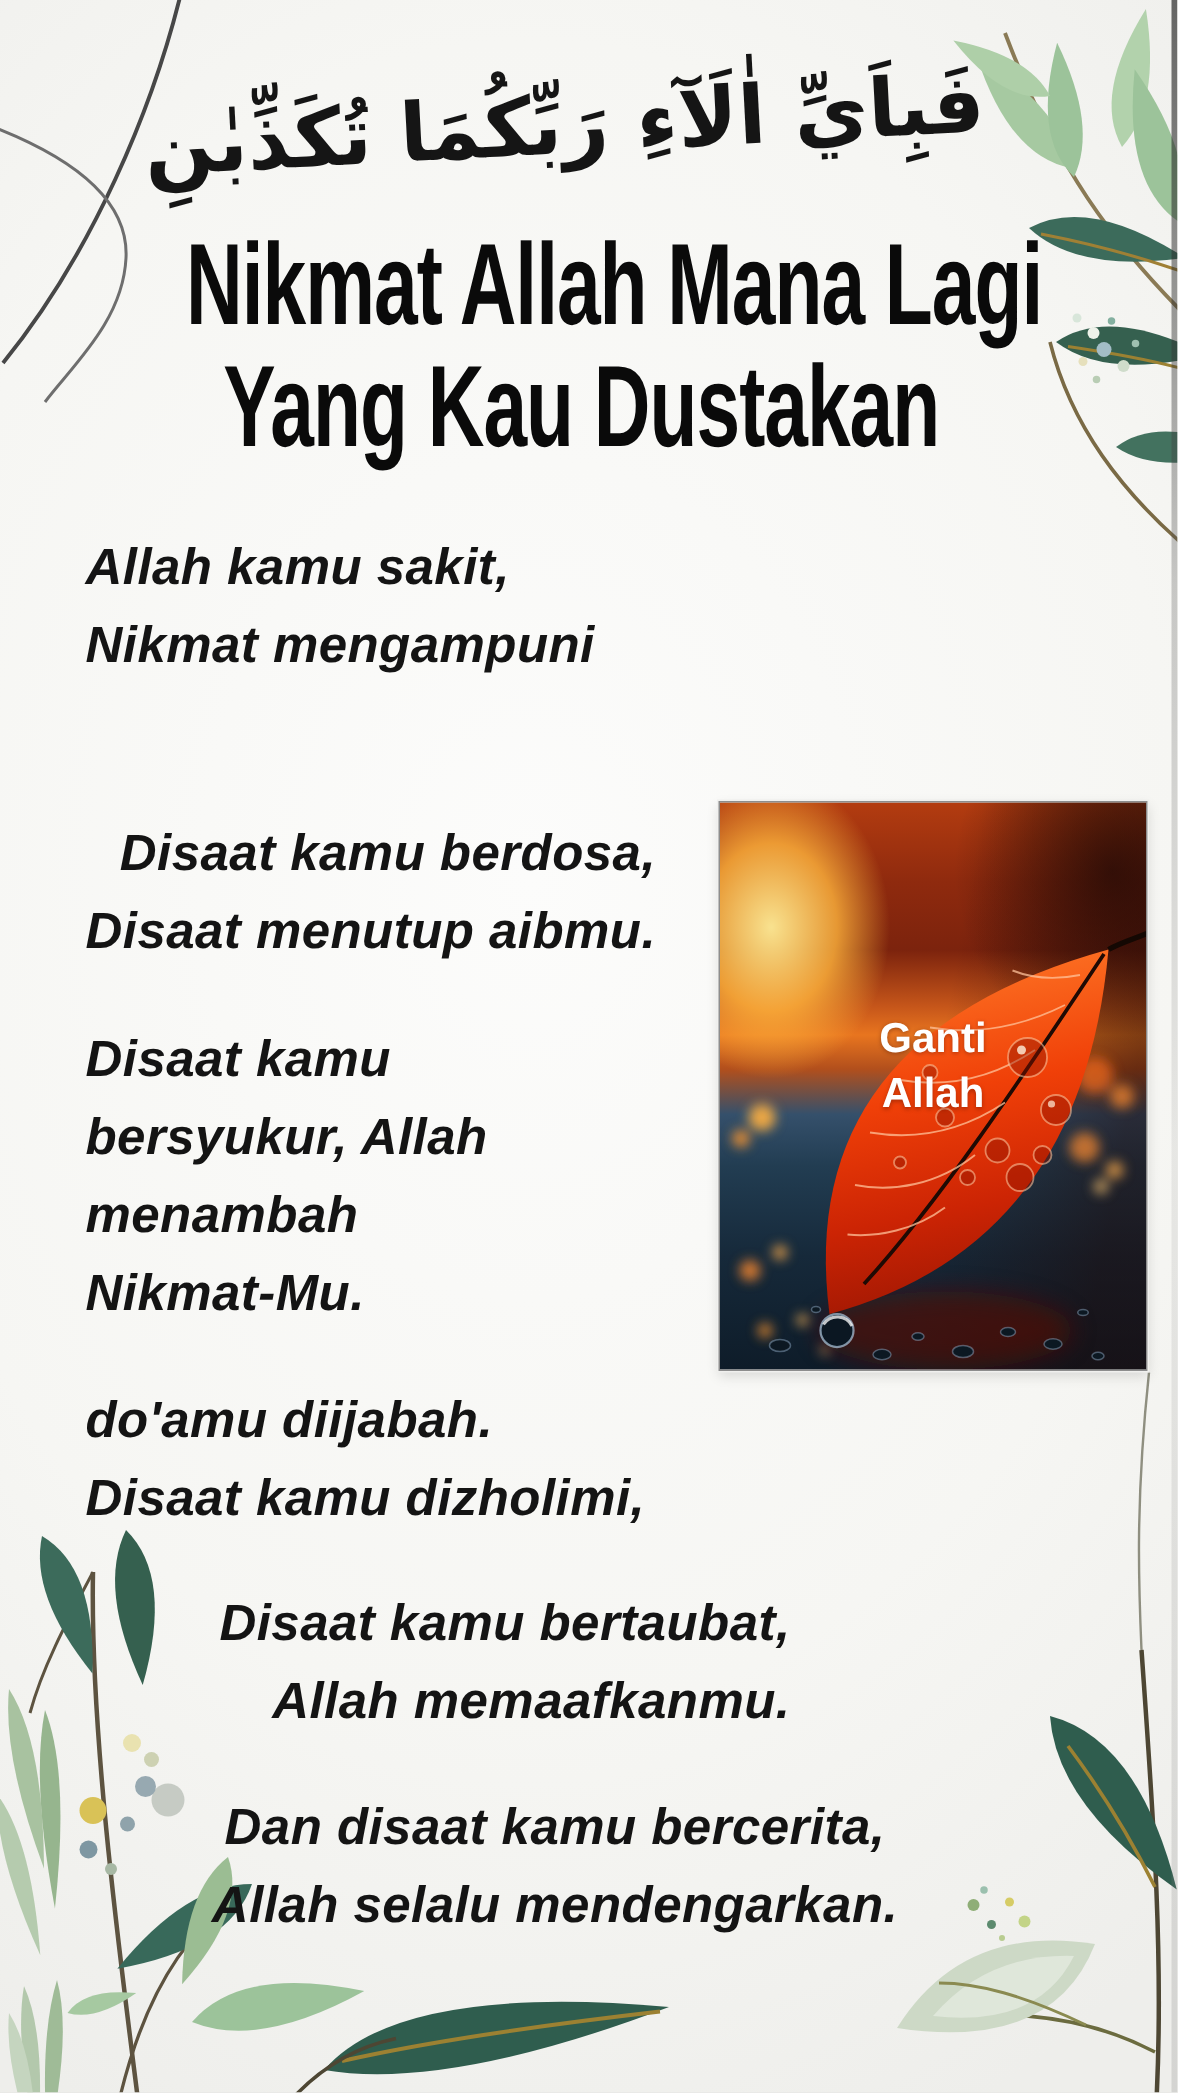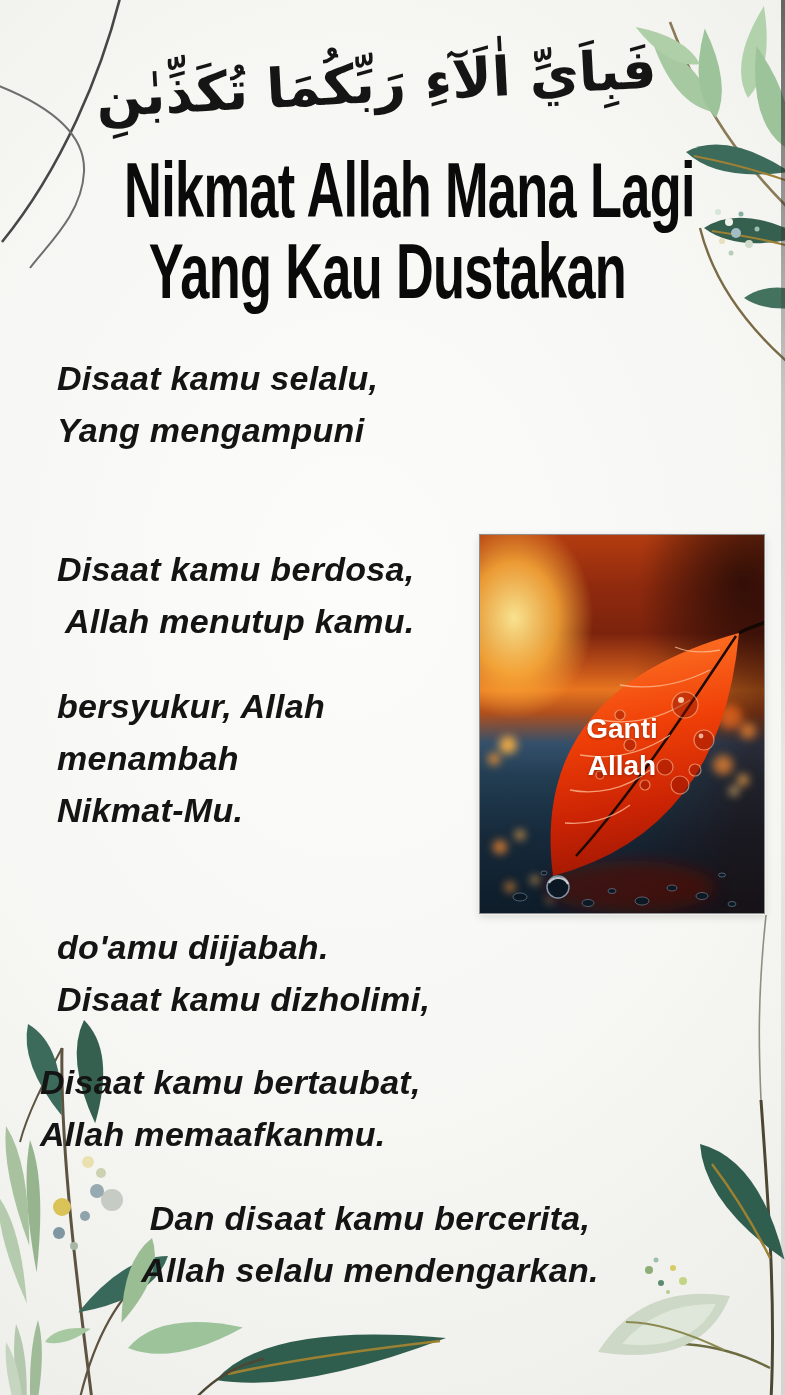--- a/index.html
+++ b/index.html
@@ -32,39 +32,38 @@
   }
   .quote{
     position:absolute; z-index:2; color:#141414;
     font-style:italic; font-weight:800; font-size:34px; line-height:52px; letter-spacing:.3px;
   }
   .quote span{display:block;}
   .q0{left:57px; top:352px;}
   .q1{left:57px; top:543px;text-align:right;}
   .q2{left:57px; top:680px; width:410px;}
   .q3{left:57px; top:921px;}
-  .q4{left:40px; top:1056px; width:470px; text-align:left;}
+  .q4{left:57px; top:1056px; width:470px; text-align:right;}
   .q5{left:85px; top:1192px; width:570px; text-align:center;font-style:italic;}
   .photo{
     position:absolute; left:479px; top:534px; width:284px; height:378px; z-index:1;
     border:1px solid #8d8d8d; box-sizing:content-box;
     box-shadow:0 0 0 1px #f0f0ee, 0 3px 8px rgba(0,0,0,.13);
     overflow:hidden;
     background:
       radial-gradient(150px 170px at 92% 12%, rgba(15,4,4,.6), rgba(15,4,4,0) 70%),
       radial-gradient(110px 140px at 12% 22%, rgba(255,236,150,.95), rgba(255,180,60,.8) 40%, rgba(255,140,30,0) 72%),
       linear-gradient(100deg, rgba(0,0,0,0) 50%, rgba(30,8,6,.5) 88%),
       linear-gradient(180deg,#b33c10 0%,#8f2a0e 14%,#7c230d 26%,#c6561a 36%,#e8751f 41%,#b24f1c 47%,#35506b 55%,#223d52 64%,#16293a 80%,#0e1c29 100%);
   }
   .photo-art{position:absolute; left:0; top:0;}
   .plabel{
     position:absolute; left:0; right:0; top:138px; text-align:center; z-index:2;
     color:#ffffff; font-weight:bold; font-size:28px; line-height:37px;
     text-shadow:0 1px 3px rgba(40,10,0,.35);
-    margin-top:37px;
   }
   .plabel span{display:block;}
 </style>
 </head>
 <body>
 
 <div class="poster">
 
   <svg class="deco" width="785" height="1395" viewBox="0 0 785 1395">
     <defs>
@@ -147,28 +146,29 @@
   </svg>
 
   <div class="arabic">فَبِاَيِّ اٰلَآءِ رَبِّكُمَا تُكَذِّبٰنِ</div>
 
   <h1 class="title">
     <span class="tline">Nikmat Allah Mana Lagi</span>
     <span class="tline">Yang Kau Dustakan</span>
   </h1>
 
   <div class="quote q0">
-    <span>Disaat kamu selalu,</span>
-    <span>Yang mengampuni</span>
+    <span>Allah kamu sakit,</span>
+    <span>Nikmat mengampuni</span>
   </div>
   <div class="quote q1">
     <span>Disaat kamu berdosa,</span>
-    <span>Allah menutup kamu.</span>
+    <span>Disaat menutup aibmu.</span>
   </div>
   <div class="quote q2">
+    <span>Disaat kamu</span>
     <span>bersyukur, Allah</span>
     <span>menambah</span>
     <span>Nikmat-Mu.</span>
   </div>
   <div class="quote q3">
     <span>do'amu diijabah.</span>
     <span>Disaat kamu dizholimi,</span>
   </div>
   <div class="quote q4">
     <span>Disaat kamu bertaubat,</span>

